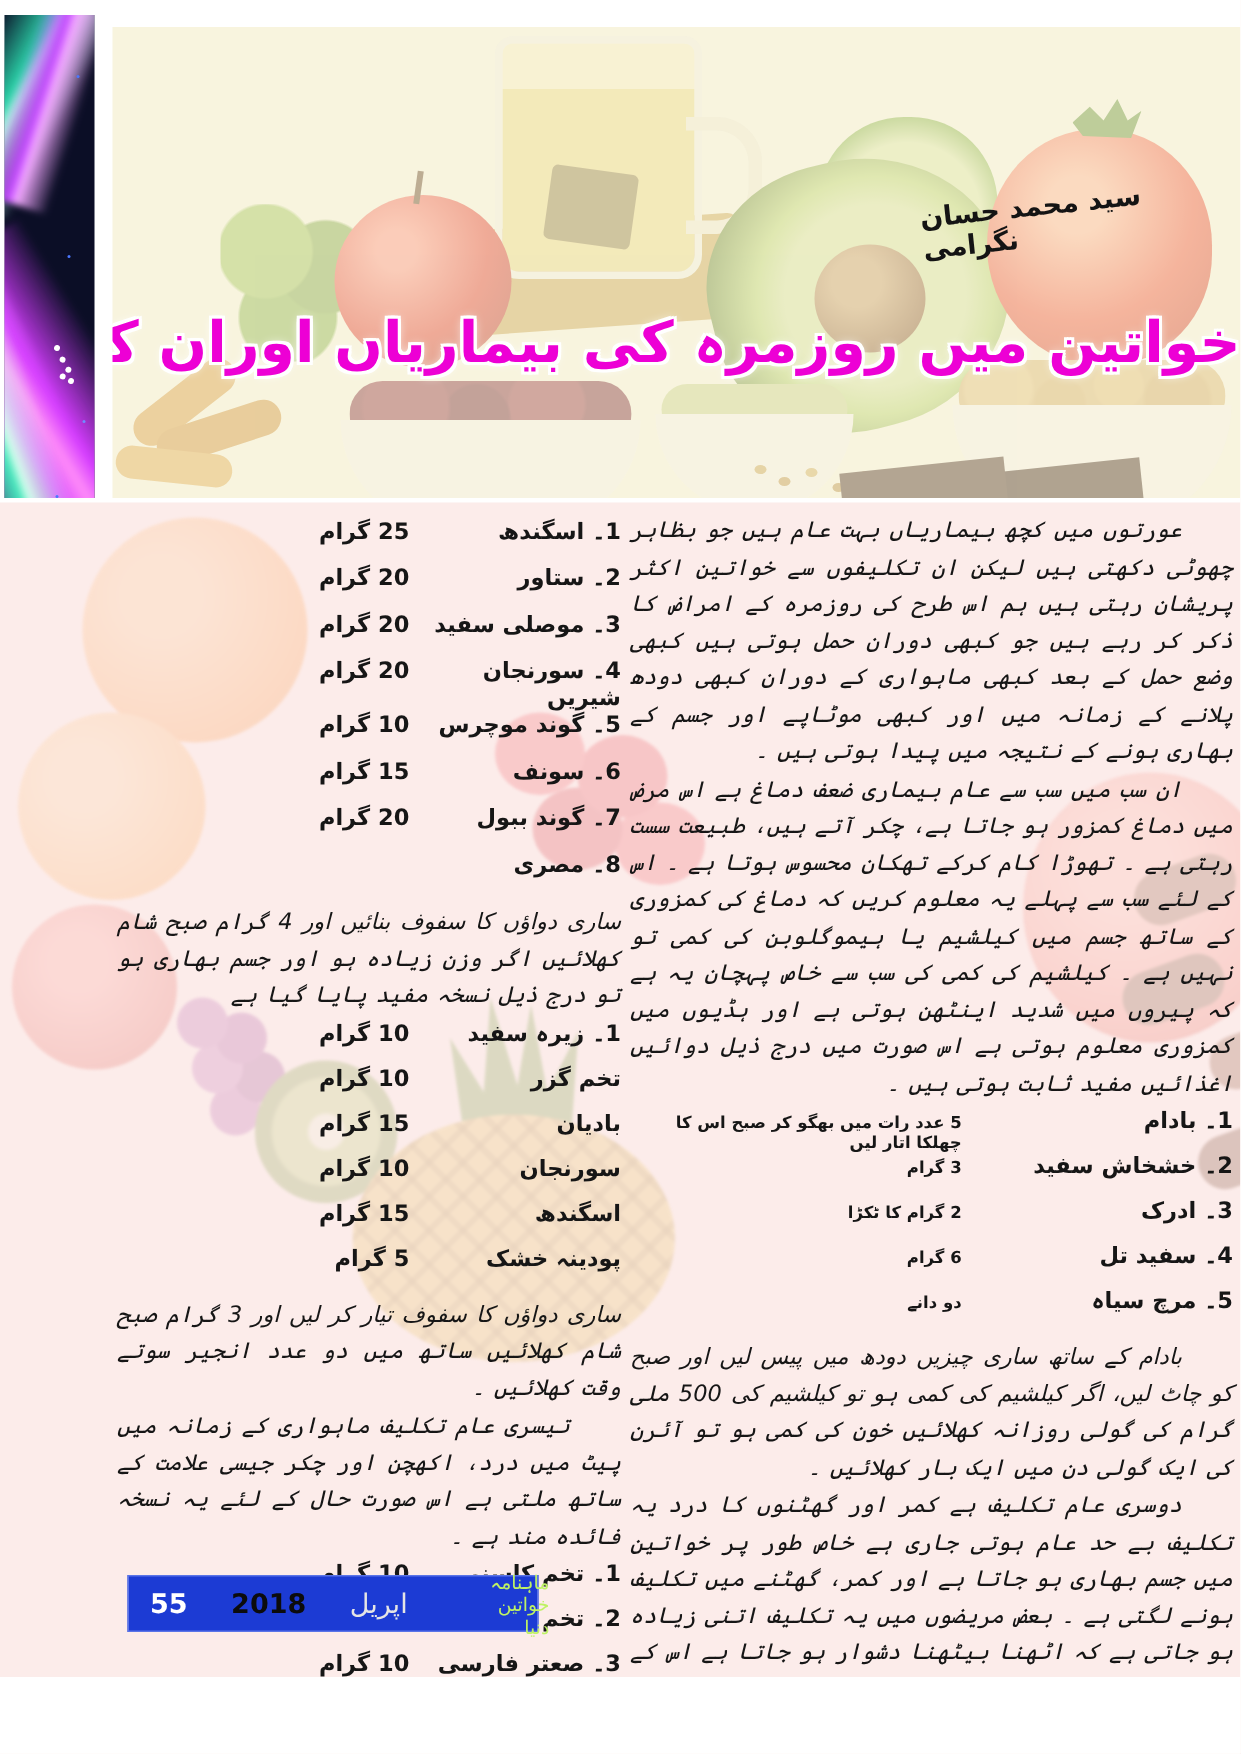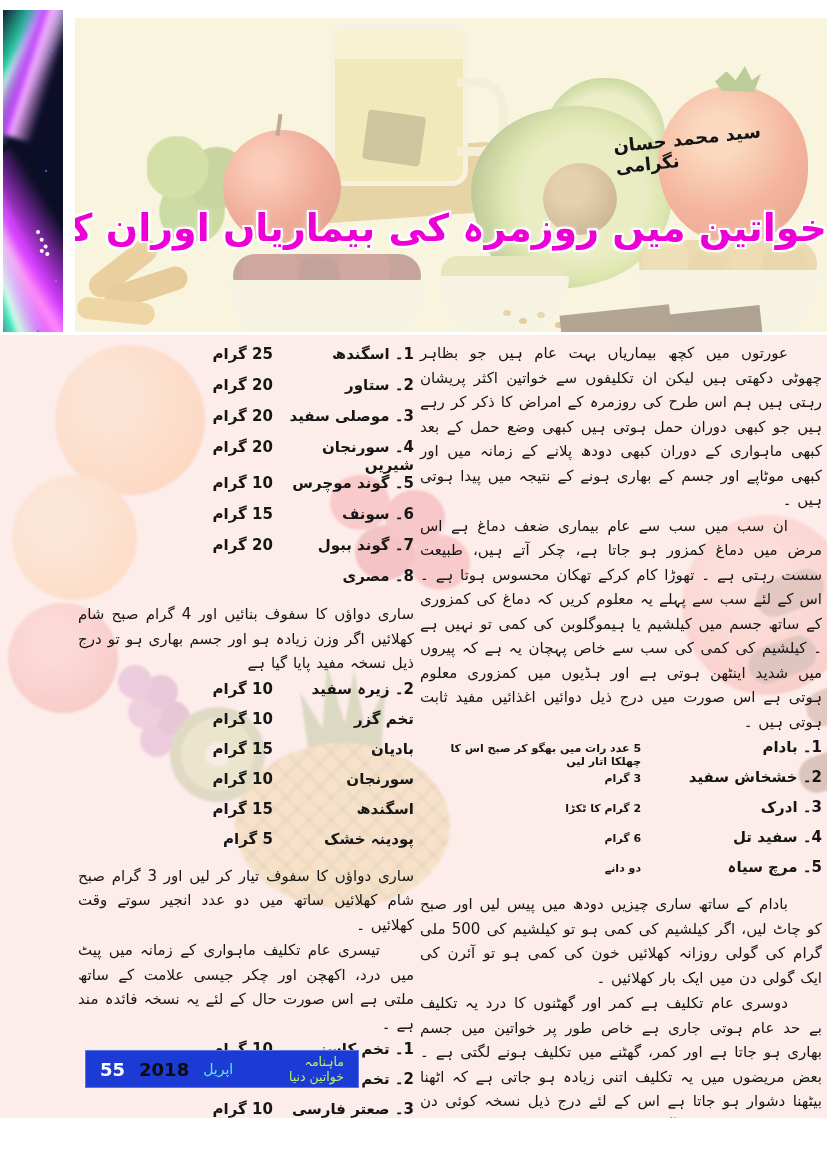--- a/index.html
+++ b/index.html
@@ -106,37 +106,37 @@
   .wm .dates{right:2px;top:240px;width:70px;height:36px;border-radius:18px;background:#8a4b2e;transform:rotate(-20deg);
      box-shadow:-30px 60px 0 #7c4126,10px 120px 0 #8a4b2e,-20px 180px 0 #6f3a21,5px 240px 0 #8a4b2e;}
   .wm .pome{left:8px;top:268px;width:110px;height:110px;border-radius:50%;
      background:radial-gradient(circle at 40% 35%,#ff9d94 0 20%,#e6665c 70%,#c24237 100%);}
 
   .cols{position:absolute;left:78px;top:6px;width:744px;direction:rtl;display:flex;gap:6px;}
   .col{color:#161616;}
   .col-right{width:402px;}
   .col-left{width:336px;}
   .para{font-size:15px;line-height:24.5px;text-align:justify;text-indent:34px;margin:0 0 1px 0;
-        word-spacing:1px;}
+        word-spacing:1px;font-style:italic;}
   .para.noindent{text-indent:0;}
   .rx-row{display:flex;direction:rtl;align-items:baseline;min-height:30px;font-size:15px;font-weight:600;}
   .rx-row .nm{width:42%;}
   .rx-row .qt{width:58%;font-weight:600;}
   .col-right .rx-row .nm{width:45%;}
   .col-right .rx-row .qt{width:55%;font-size:11px;}
   .rx-list{margin:4px 0;}
   .col-left .rx-list.first .rx-row{min-height:31px;}
 
   
   .footer-badge{position:absolute;left:85px;top:715px;width:274px;height:38px;background:#1c3bd4;
      border:1px solid #5a74e8;display:flex;flex-direction:row;align-items:center;direction:ltr;
-     padding:0 14px;box-sizing:border-box;gap:14px;}
+     padding:0 14px;box-sizing:border-box;gap:29px;}
   .pg-num{color:#ffffff;font-weight:bold;font-size:18px;}
   .pg-year{color:#0c0c0c;font-weight:bold;font-size:18px;}
-  .pg-month{color:#5eead4;font-size:14px;direction:rtl;}
+  .pg-month{color:#e5e5e5;font-size:18px;direction:rtl;}
   .pg-mag{color:#bef264;font-size:12.5px;direction:rtl;margin-left:26px;}
 </style>
 </head>
 <body>
 
 <div class="page">
 
   <div class="side-art">
     <div class="streak teal-top"></div>
     <div class="streak mag-top"></div>
@@ -252,21 +252,21 @@
             <span class="nm">7۔ گوند ببول</span>
             <span class="qt">20 گرام</span>
           </div>
           <div class="rx-row">
             <span class="nm">8۔ مصری</span>
           </div>
         </div>
         <p class="para noindent">ساری دواؤں کا سفوف بنائیں اور 4 گرام صبح شام کھلائیں اگر وزن زیادہ ہو اور جسم بھاری ہو تو درج ذیل نسخہ مفید پایا گیا ہے</p>
         <div class="rx-list">
           <div class="rx-row">
-            <span class="nm">2۔ زیرہ سفید</span>
+            <span class="nm">1۔ زیرہ سفید</span>
             <span class="qt">10 گرام</span>
           </div>
           <div class="rx-row">
             <span class="nm">تخم گزر</span>
             <span class="qt">10 گرام</span>
           </div>
           <div class="rx-row">
             <span class="nm">بادیان</span>
             <span class="qt">15 گرام</span>
           </div>

